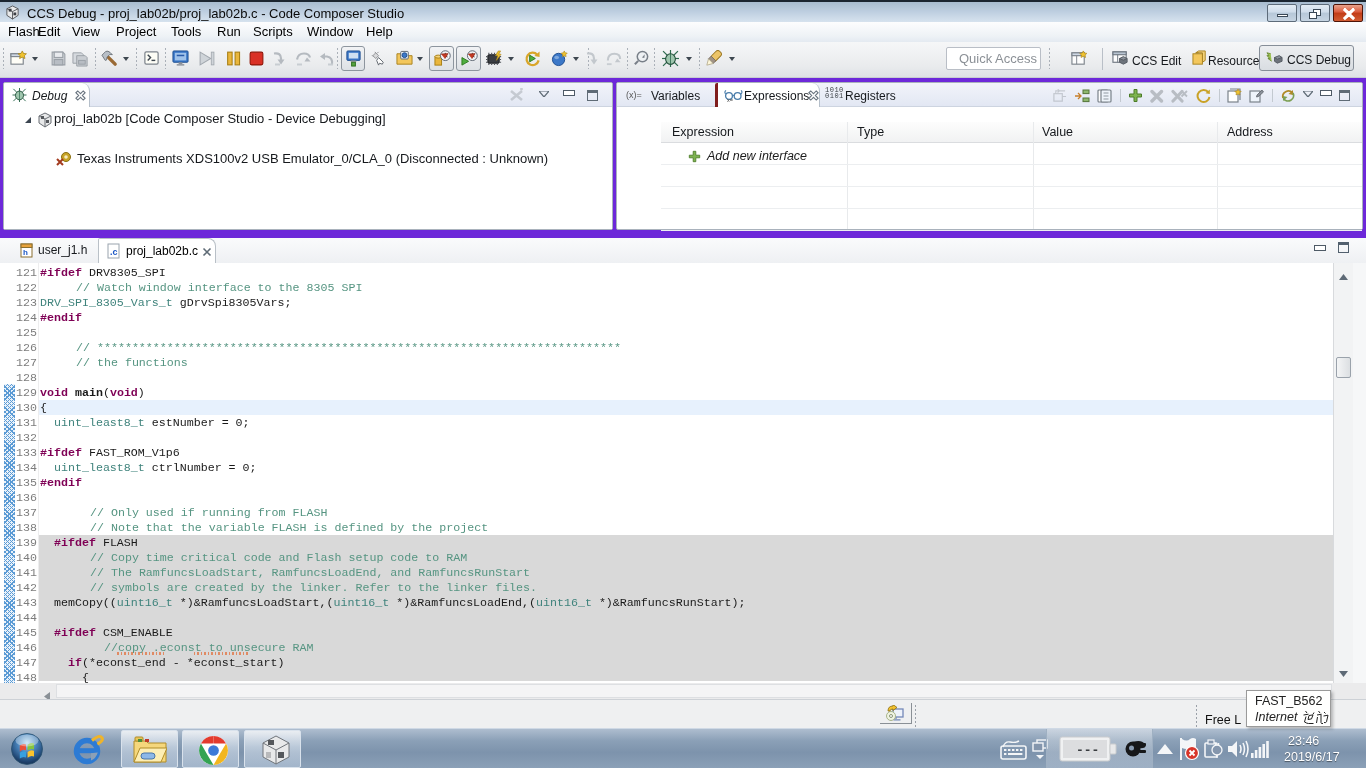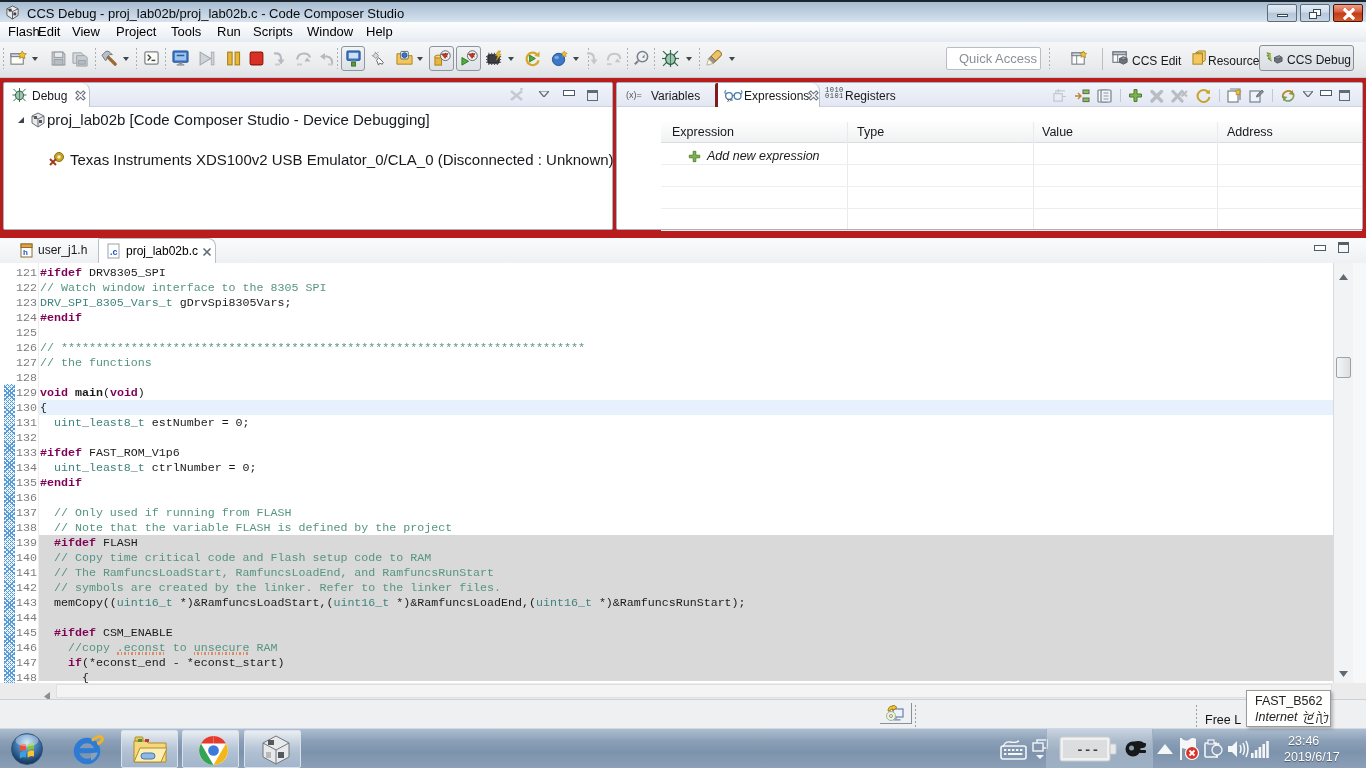--- a/index.html
+++ b/index.html
@@ -1,17 +1,17 @@
 <!DOCTYPE html>
 <html><head>
 <meta charset="utf-8">
 <style>
   * { margin:0; padding:0; box-sizing:border-box; }
   html,body { width:1366px; height:768px; overflow:hidden; font-family:"Liberation Sans", sans-serif; }
-  #root { position:absolute; top:0; left:0; width:1366px; height:768px; background:#b91c1c; }
+  #root { position:absolute; top:0; left:0; width:1366px; height:768px; background:#6d28d9; }
   .abs { position:absolute; }
 
   
   #titlebar { top:0; left:0; width:1366px; height:22px;
     background:linear-gradient(#a8bccf, #bccddf 45%, #cddbe9 80%, #d6e2ee);
     border-top:2px solid #1b2530; }
   #title-text { left:27px; top:4px; font-size:13px; color:#0a0a0a; }
   .winbtn { top:2px; height:18px; border:1px solid #5d6b7a; border-radius:2px;
     background:linear-gradient(#e3ecf4 0%, #cfdcea 45%, #b6c7d8 50%, #c6d4e2); }
   #btn-min { left:1267px; width:30px; }
@@ -51,21 +51,21 @@
   .ptab-sel { position:absolute; top:0; height:24px; background:#fff;
      border-right:1px solid #b5bfca; border-radius:0 6px 0 0; }
   .ptab-t { position:absolute; top:6px; font-size:12px; color:#16191d; }
   .utab { position:absolute; top:0; height:24px; }
   .xicon { position:absolute; top:7px; font-size:9px; color:#555; }
   .vtools { position:absolute; top:5px; display:flex; align-items:center; }
   .vtools2 { position:absolute; top:5px; right:12px; display:flex; align-items:center; }
   .vtools2 .vt { margin-left:7px; }
   .vsep { width:1px; height:13px; background:#c3c9d0; margin-left:8px; }
   .pcontent { position:absolute; left:0; top:24px; right:0; bottom:0; background:#fff; }
-  .trow { position:absolute; left:0; width:100%; height:20px; font-size:15px; color:#16191d; }
+  .trow { position:absolute; left:7px; width:100%; height:20px; font-size:13px; color:#16191d; }
   .trow span { position:absolute; top:2px; white-space:nowrap; }
   #table-head { position:absolute; left:0; top:0; width:100%; height:21px;
      background:linear-gradient(#fdfdfd,#f1f2f3); border-bottom:1px solid #dadcdf; font-size:12.5px; color:#16191d; }
   #table-head span { position:absolute; top:3px; }
   .colline { position:absolute; top:0; bottom:0; width:1px; background:#e8eaec; }
   .rowline { position:absolute; left:0; right:0; height:1px; background:#eceef0; }
 
   
   #editor { left:0px; top:238px; width:1366px; height:461px; background:#f0f1f2; }
   #edit-tabs { position:absolute; left:0; top:0; width:1366px; height:25px;
@@ -73,21 +73,21 @@
   .etab { position:absolute; top:0; height:25px; font-size:12px; color:#16191d; }
   .etab span { position:absolute; top:5px; }
   #etab-active { position:absolute; left:98px; top:0; width:118px; height:26px; font-size:12px;
      background:#fff; border:1px solid #b9c0c7; border-bottom:none; border-radius:2px 8px 0 0; }
   #etab-active span { position:absolute; top:5px; }
   #code-area { position:absolute; left:0; top:25px; width:1366px; height:420px; background:#fff; overflow:hidden; }
   #code-pre { position:absolute; left:40px; top:2px; font-family:"Liberation Mono", monospace;
      font-size:11.65px; line-height:15px; white-space:pre; color:#1a1a1a; }
   #lnums { position:absolute; left:0px; top:2px; width:37px; font-family:"Liberation Mono", monospace;
      font-size:11.65px; line-height:15px; color:#7d7d7d; text-align:right; white-space:pre; }
-  .cmt { color:#569582; }
+  .cmt { color:#569582;margin-left:36px; }
   .kw { color:#7f0055; font-weight:bold; }
   .typ { color:#3f837c; }
   .blk { position:absolute; left:39px; width:1294px; background:#d9d9d9; }
   #ann-strip { position:absolute; left:0; top:0; width:10px; height:420px; }
   .ann { position:absolute; left:4px; width:11px;
      background-color:#eaf2fa;
      background-image:repeating-linear-gradient(45deg,#5b9bd5 0 1px,transparent 1px 3px),
        repeating-linear-gradient(-45deg,#5b9bd5 0 1px,transparent 1px 3px); }
   #vscroll { position:absolute; left:1333px; top:0; width:20px; height:420px; background:#f2f3f4;
      border-left:1px solid #d8dadd; }
@@ -338,21 +338,21 @@
         <path d="M5 5 l-4 -1 l2 3 l-2 0 l3 3 l-2 0 l4 3" fill="#9cc24f" stroke="#5d7e22" stroke-width="0.8"></path>
         <path d="M9 9 l5 -2 l3 2 l-5 2 Z" fill="#8a9099" stroke="#555b63"></path>
         <path d="M9 9 v4 l3 2 l5 -2 v-4 l-5 2 Z" fill="#6d737b" stroke="#555b63"></path>
       </svg>
       <span style="position:absolute; left:27px; top:7px; font-size:12px; color:#16191d; white-space:nowrap;">CCS Debug</span>
     </div>
   </div>
 
   <div id="panel-debug" class="abs panel">
     <div class="ptabrow"></div>
-    <div class="ptab-sel" style="left:0; width:86px; border-radius:2px 8px 0 0;">
+    <div class="ptab-sel" style="left:0; width:86px; border-radius:2px 8px 0 0;font-style:italic;">
       <svg width="15" height="14" style="position:absolute;left:8px;top:5px" viewBox="0 0 16 16">
         <g stroke="#2e6b4f" stroke-width="1.1">
           <line x1="8" y1="8" x2="1" y2="1"></line>
             <line x1="8" y1="8" x2="15" y2="1"></line>
           <line x1="8" y1="8" x2="1" y2="15"></line>
             <line x1="8" y1="8" x2="15" y2="15"></line>
           <line x1="8" y1="8" x2="8" y2="0"></line>
             <line x1="8" y1="8" x2="8" y2="16"></line>
           <line x1="8" y1="8" x2="0" y2="8"></line>
             <line x1="8" y1="8" x2="16" y2="8"></line>
@@ -485,21 +485,21 @@
       <div class="colline" style="left:372px;"></div>
       <div class="colline" style="left:556px;"></div>
       <div class="rowline" style="top:42px;"></div>
       <div class="rowline" style="top:64px;"></div>
       <div class="rowline" style="top:86px;"></div>
       <div class="rowline" style="top:108px;"></div>
         <div class="rowline" style="top:130px;"></div>
       <svg width="13" height="13" style="position:absolute;left:27px;top:28px" viewBox="0 0 15 15">
         <path d="M6 1.5 h3 v4.5 h4.5 v3 h-4.5 v4.5 h-3 v-4.5 h-4.5 v-3 h4.5 Z" fill="#7eb350" stroke="#4c7c28" stroke-width="1"></path>
       </svg>
-      <span style="position:absolute;left:46px;top:27px;font-style:italic;font-size:12.5px;color:#1c1c1c;">Add new expression</span>
+      <span style="position:absolute;left:46px;top:27px;font-style:italic;font-size:12.5px;color:#1c1c1c;">Add new interface</span>
     </div>
   </div>
 
   <div id="editor" class="abs">
     <div id="edit-tabs">
       <div class="etab" style="left:5px; width:90px;">
         <svg width="16" height="16" style="position:absolute;left:15px;top:4px" viewBox="0 0 16 16">
           <rect x="1" y="2" width="11" height="13" fill="#fff" stroke="#8a6f2f"></rect>
           <rect x="1" y="2" width="11" height="3.5" fill="#e8a33d" stroke="#8a6f2f"></rect>
           <text x="3" y="13" font-size="8" fill="#1a56c4" font-weight="bold" font-family="Liberation Sans">h</text>

